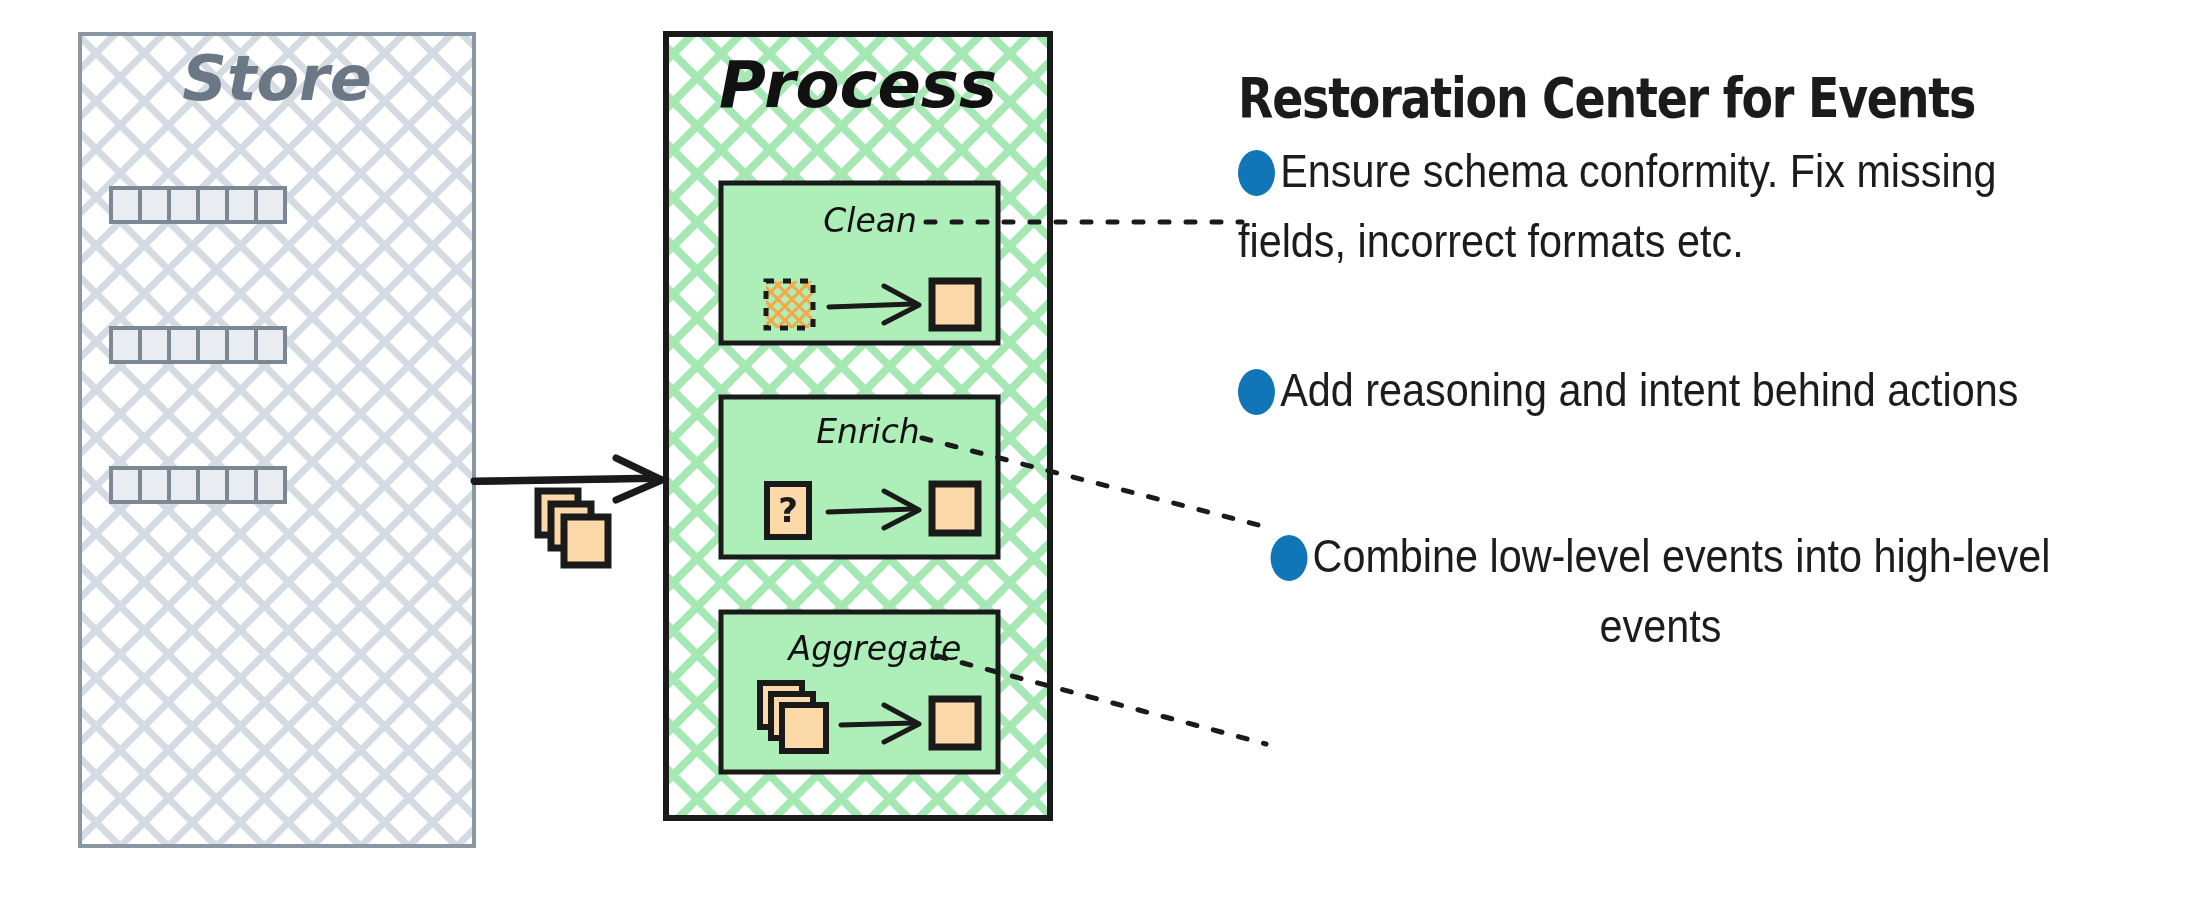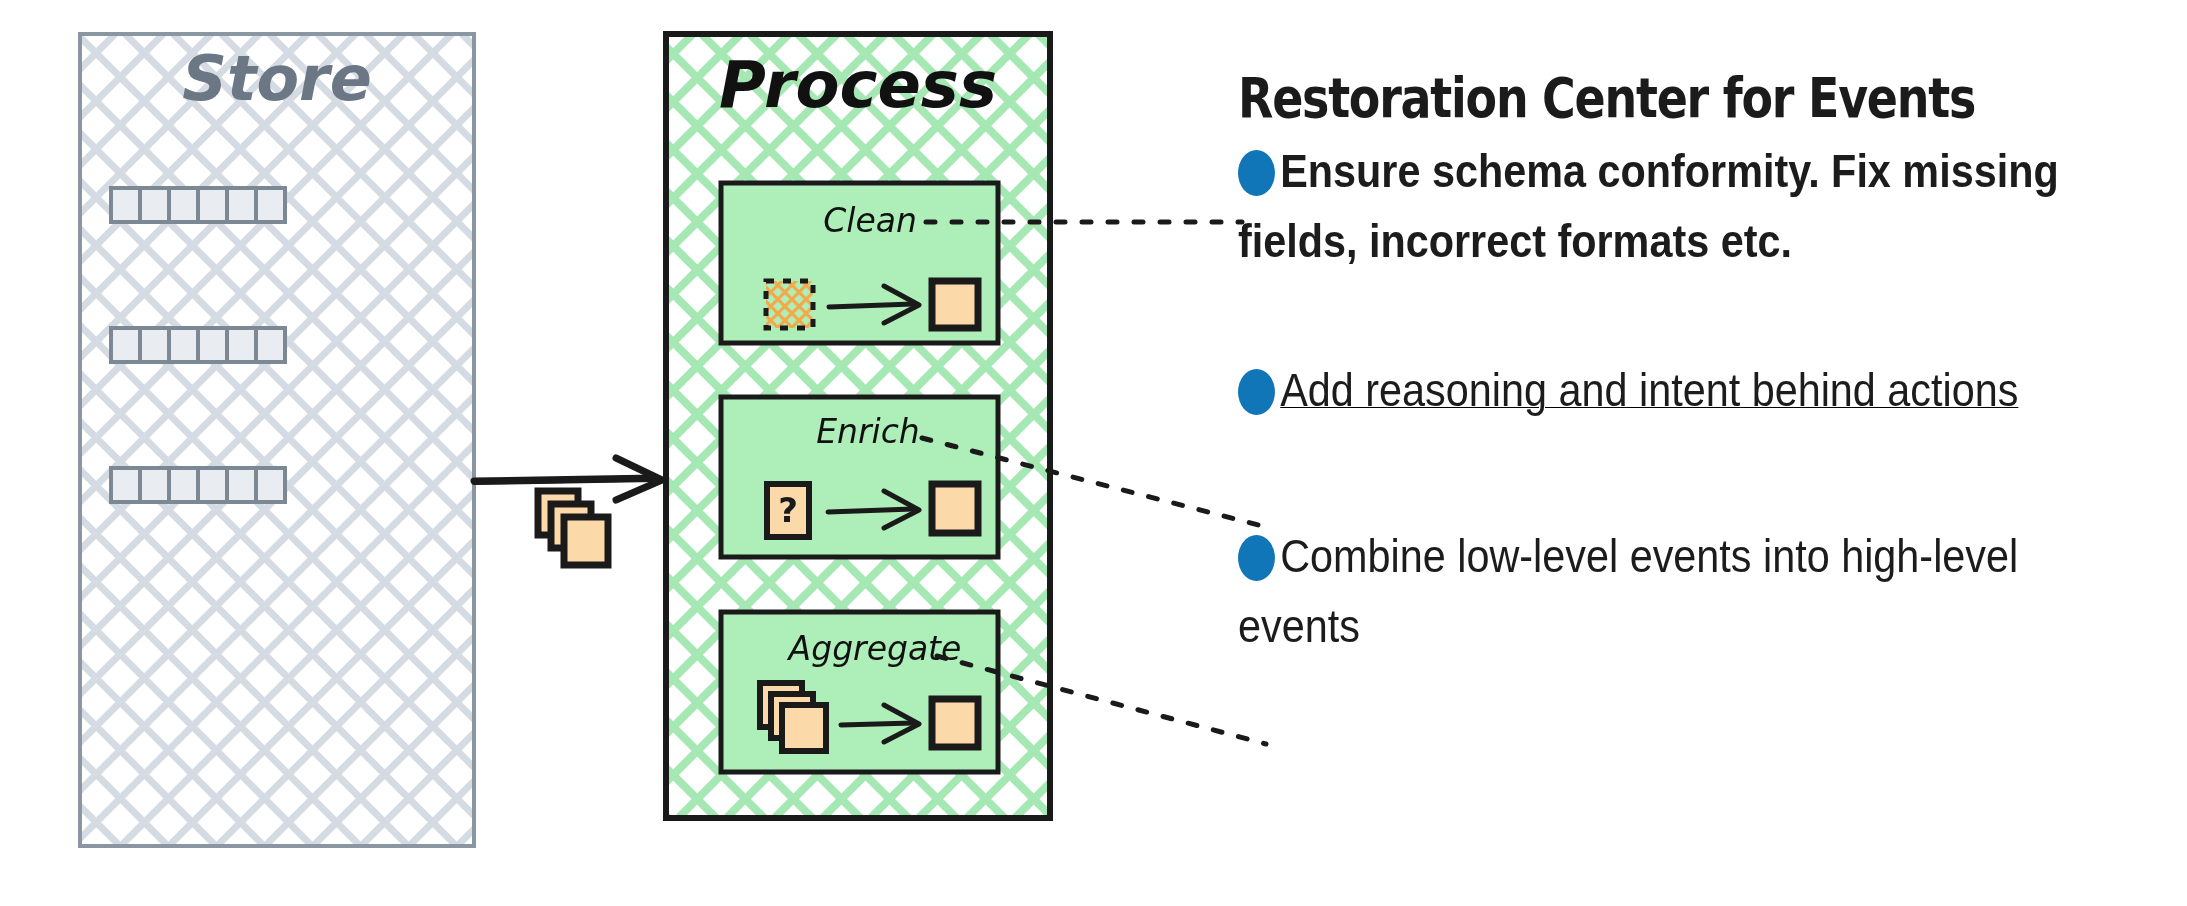--- a/index.html
+++ b/index.html
@@ -70,23 +70,23 @@
     font-family: "Liberation Sans", sans-serif;
     font-size: 47px;
     line-height: 70px;
     color: #1c1c1c;
   }
   .bullet-wrap {
     transform: scaleX(0.88);
     transform-origin: left top;
     width: 960px;
   }
-  #bullet-0 { top: 66px; font-weight: bold; }
-  #bullet-1 { top: 285px; text-decoration: underline; }
-  #bullet-2 { top: 451px; }
+  #bullet-0 { top: 66px; }
+  #bullet-1 { top: 285px; }
+  #bullet-2 { top: 451px; text-align: center; }
   .hand {
     font-family: "DejaVu Sans", sans-serif;
   }
 </style>
 </head>
 <body>
 
 <div id="canvas">
 
   <svg id="diagram-svg" viewBox="0 0 2187 906">

